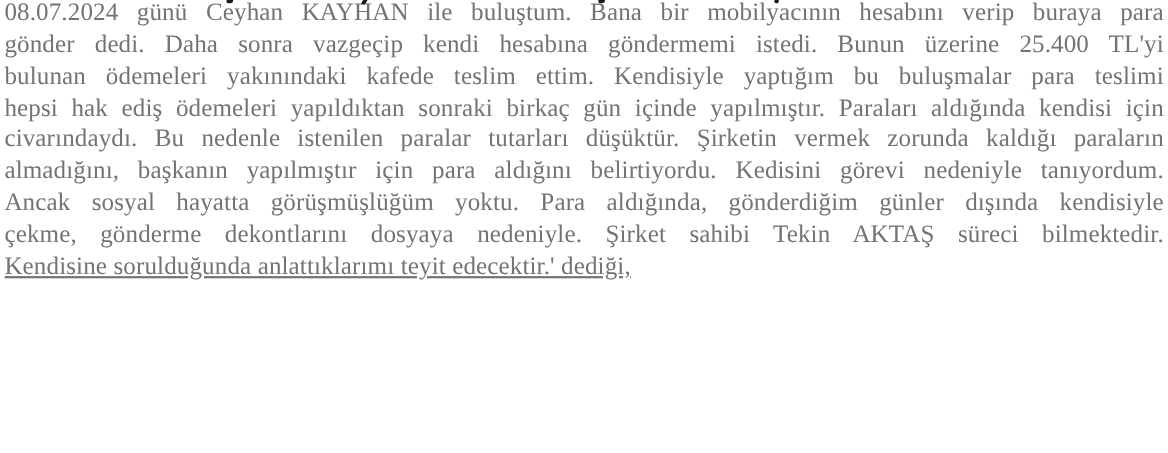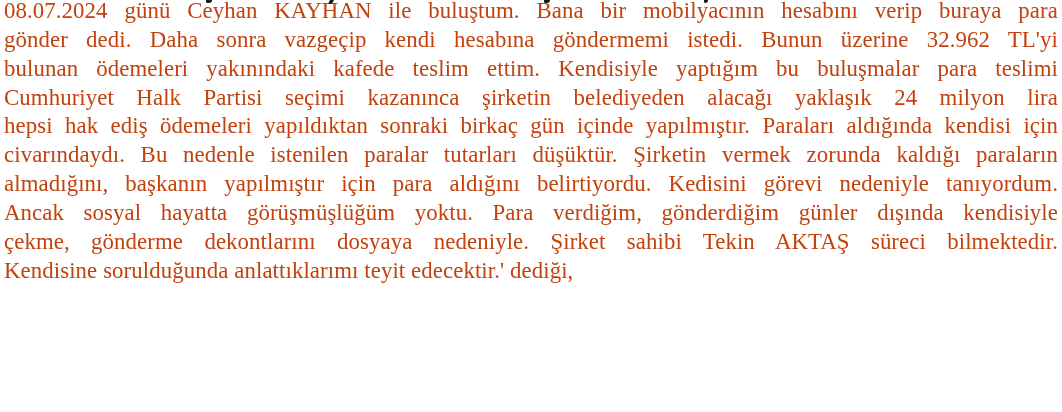--- a/index.html
+++ b/index.html
@@ -7,40 +7,41 @@
     padding: 0;
     background: #ffffff;
   }
   .page {
     position: relative;
     width: 1062px;
     height: 412px;
     background: #ffffff;
     overflow: hidden;
     font-family: "Liberation Serif", "DejaVu Serif", serif;
-    color: #c2410c;
+    color: #737373;
   }
   .textblock {
     position: absolute;
     left: 4px;
     right: 4px;
     top: -3px;
     font-size: 22.8px;
     line-height: 28.85px;
     letter-spacing: 0.1px;
   }
   .line {
     text-align: justify;
     text-align-last: justify;
     text-justify: inter-word;
     white-space: normal;
     overflow: hidden;
   }
   .line.last {
     text-align-last: left;
+    text-decoration: underline;
   }
   
   .frag {
     position: absolute;
     background: #1a1a1a;
   }
   .frag.f1 { left: 206px; top: 0; width: 6px; height: 3px; border-radius: 0 0 4px 2px; }
   .frag.f2 { left: 329px; top: 0; width: 4px; height: 4px; transform: skewX(-28deg); }
   .frag.f3 { left: 544px; top: 0; width: 6px; height: 3px; border-radius: 0 0 4px 2px; }
   .frag.f4 { left: 704px; top: 0; width: 4px; height: 3px; border-radius: 0 0 3px 2px; }
@@ -50,24 +51,23 @@
 
 <div class="page">
 
   <span class="frag f1"></span>
   <span class="frag f2"></span>
   <span class="frag f3"></span>
   <span class="frag f4"></span>
 
   <div class="textblock">
     <div class="line">08.07.2024 günü Ceyhan KAYHAN ile buluştum. Bana bir mobilyacının hesabını verip buraya para</div>
-    <div class="line">gönder dedi. Daha sonra vazgeçip kendi hesabına göndermemi istedi. Bunun üzerine 32.962 TL'yi</div>
+    <div class="line">gönder dedi. Daha sonra vazgeçip kendi hesabına göndermemi istedi. Bunun üzerine 25.400 TL'yi</div>
     <div class="line">bulunan ödemeleri yakınındaki kafede teslim ettim. Kendisiyle yaptığım bu buluşmalar para teslimi</div>
-    <div class="line">Cumhuriyet Halk Partisi seçimi kazanınca şirketin belediyeden alacağı yaklaşık 24 milyon lira</div>
     <div class="line">hepsi hak ediş ödemeleri yapıldıktan sonraki birkaç gün içinde yapılmıştır. Paraları aldığında kendisi için</div>
     <div class="line">civarındaydı. Bu nedenle istenilen paralar tutarları düşüktür. Şirketin vermek zorunda kaldığı paraların</div>
     <div class="line">almadığını, başkanın yapılmıştır için para aldığını belirtiyordu. Kedisini görevi nedeniyle tanıyordum.</div>
-    <div class="line">Ancak sosyal hayatta görüşmüşlüğüm yoktu. Para verdiğim, gönderdiğim günler dışında kendisiyle</div>
+    <div class="line">Ancak sosyal hayatta görüşmüşlüğüm yoktu. Para aldığında, gönderdiğim günler dışında kendisiyle</div>
     <div class="line">çekme, gönderme dekontlarını dosyaya nedeniyle. Şirket sahibi Tekin AKTAŞ süreci bilmektedir.</div>
     <div class="line last">Kendisine sorulduğunda anlattıklarımı teyit edecektir.' dediği,</div>
   </div>
 
 </div>
 
 </body></html>

